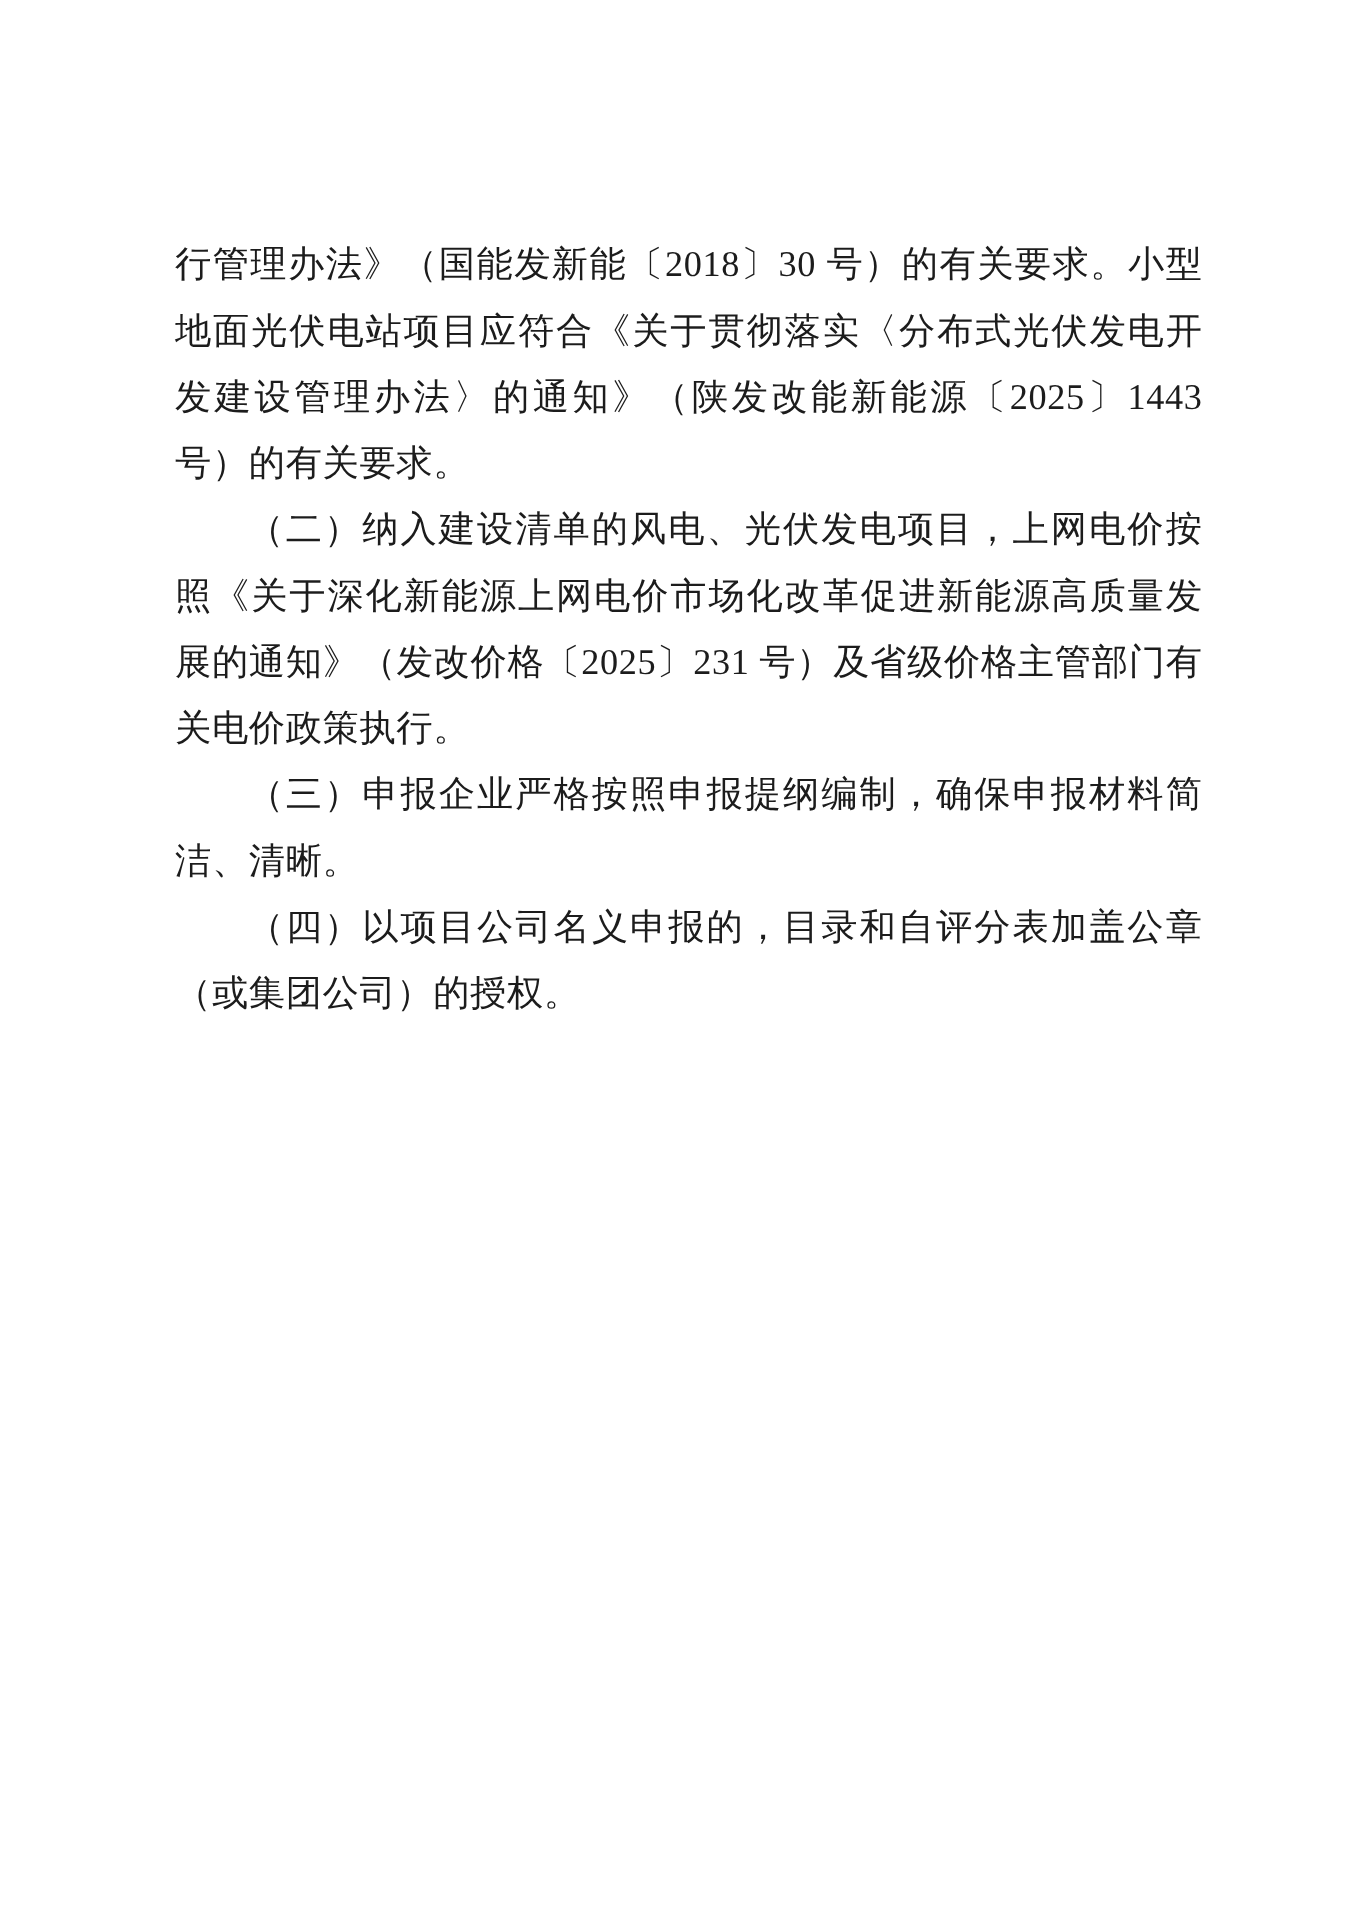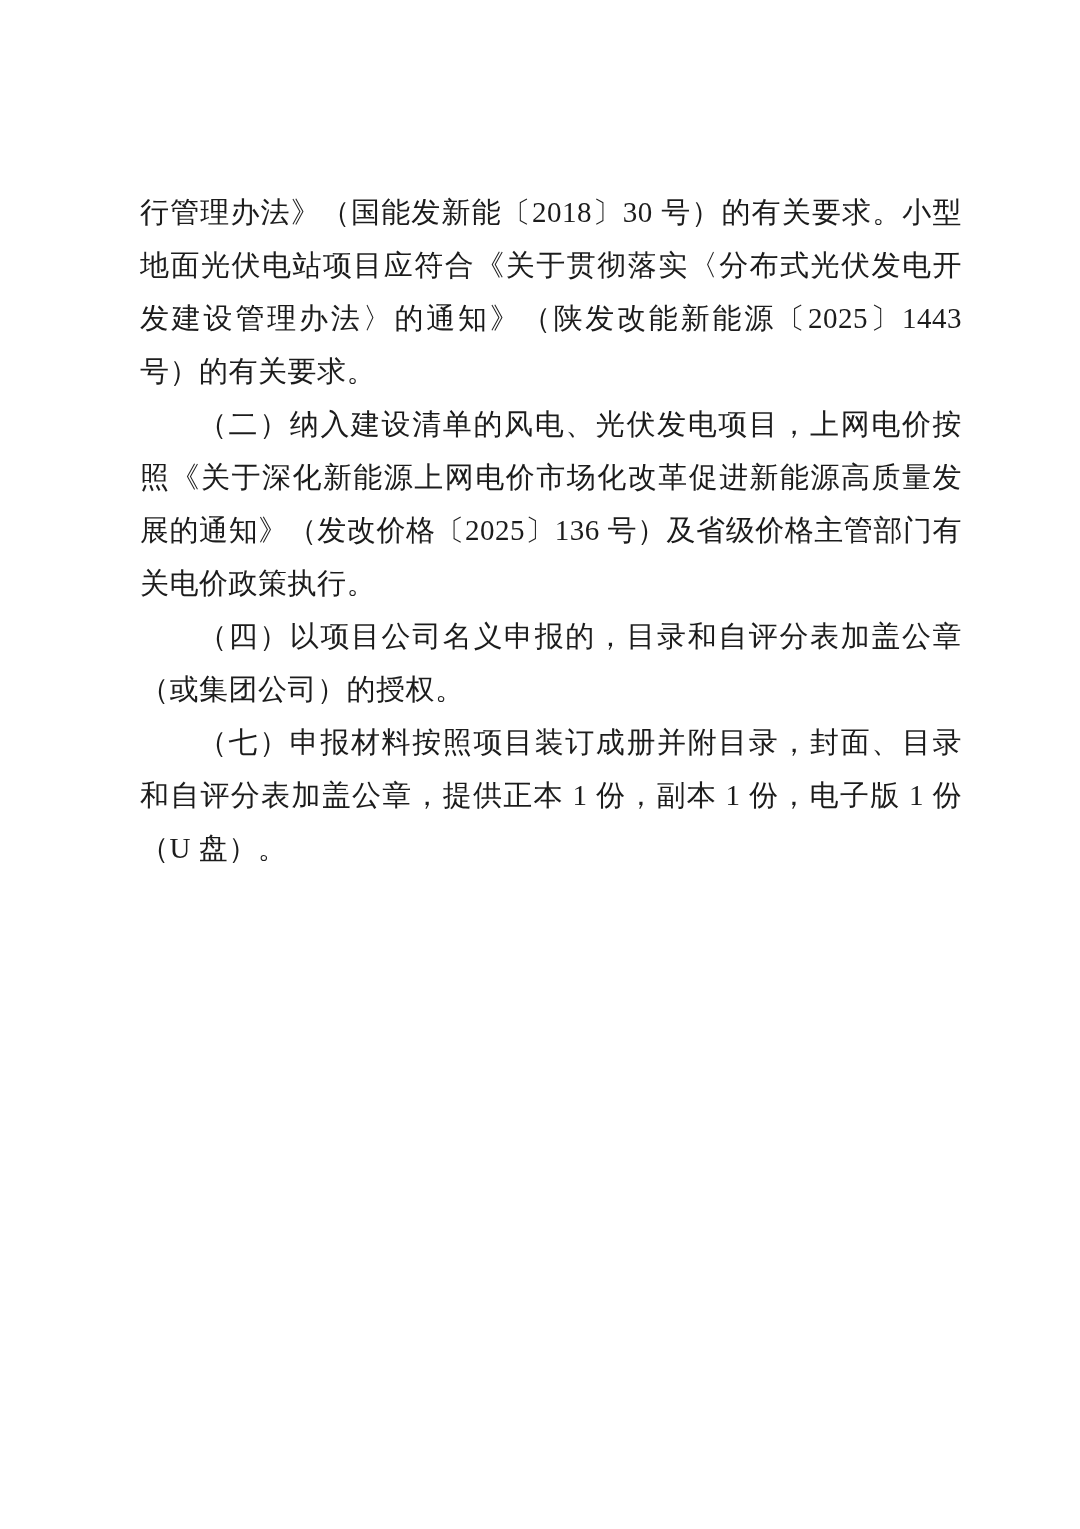--- a/index.html
+++ b/index.html
@@ -47,21 +47,21 @@
     word-spacing: 6px;
     white-space: pre;
   }
 </style>
 </head>
 <body>
 
 <div class="page">
   <div class="body-text">
     <p class="para continuation">行管理办法》（国能发新能〔2018〕30 号）的有关要求。小型地面光伏电站项目应符合《关于贯彻落实〈分布式光伏发电开发建设管理办法〉的通知》（陕发改能新能源〔2025〕1443 号）的有关要求。</p>
-    <p class="para">（二）纳入建设清单的风电、光伏发电项目，上网电价按照《关于深化新能源上网电价市场化改革促进新能源高质量发展的通知》（发改价格〔2025〕136 号）及省级价格主管部门有关电价政策执行。</p>
+    <p class="para">（二）纳入建设清单的风电、光伏发电项目，上网电价按照《关于深化新能源上网电价市场化改革促进新能源高质量发展的通知》（发改价格〔2025〕231 号）及省级价格主管部门有关电价政策执行。</p>
+    <p class="para">（三）申报企业严格按照申报提纲编制，确保申报材料简洁、清晰。</p>
     <p class="para">（四）以项目公司名义申报的，目录和自评分表加盖公章（或集团公司）的授权。</p>
-    <p class="para">（七）申报材料按照项目装订成册并附目录，封面、目录和自评分表加盖公章，提供正本 1 份，副本 1 份，电子版 1 份（U 盘）。</p>
   </div>
 
   <div class="page-footer">
     <span class="page-number">— 8 —</span>
   </div>
 </div>
 
 </body></html>

